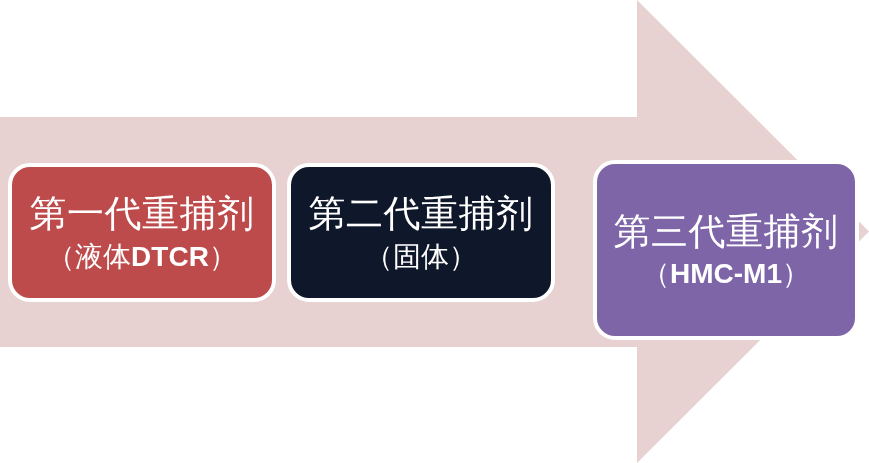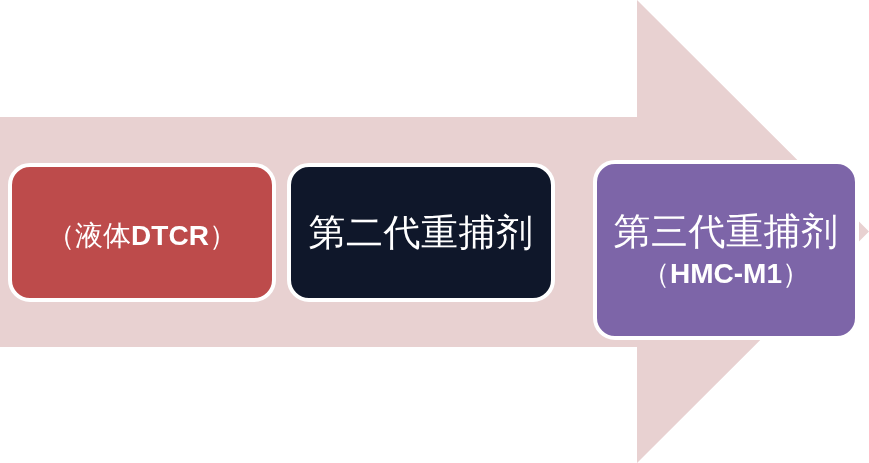--- a/index.html
+++ b/index.html
@@ -85,25 +85,27 @@
 </head>
 <body style="background: rgb(255, 255, 255);">
 
 <div id="canvas">
 
   <svg id="arrow-layer" viewBox="0 0 869 463" width="869" height="463" xmlns="http://www.w3.org/2000/svg">
     <polygon points="0,117 637,117 637,0 869,231.5 637,463 637,347 0,347" fill="#E8D1D1"></polygon>
   </svg>
 
   <div class="stage-box" id="box-gen1" style="background: rgb(189, 75, 75); border-color: rgb(255, 255, 255); color: rgb(255, 255, 255);">
+    <span class="stage-line line-main">第一代重捕剂</span>
     <span class="stage-line line-sub"><span>（液体</span><span class="latin">DTCR</span><span>）</span></span>
   </div>
 
   <div class="stage-box" id="box-gen2" style="background: #0f172a; border-color: rgb(255, 255, 255); color: rgb(255, 255, 255);">
     <span class="stage-line line-main">第二代重捕剂</span>
+    <span class="stage-line line-sub"><span>（固体</span><span class="latin"></span><span>）</span></span>
   </div>
 
   <div class="stage-box" id="box-gen3" style="background: rgb(125, 101, 168); border-color: rgb(255, 255, 255); color: rgb(255, 255, 255);">
     <span class="stage-line line-main">第三代重捕剂</span>
     <span class="stage-line line-sub"><span>（</span><span class="latin">HMC-M1</span><span>）</span></span>
   </div>
 
 </div>
 
 </body></html>

